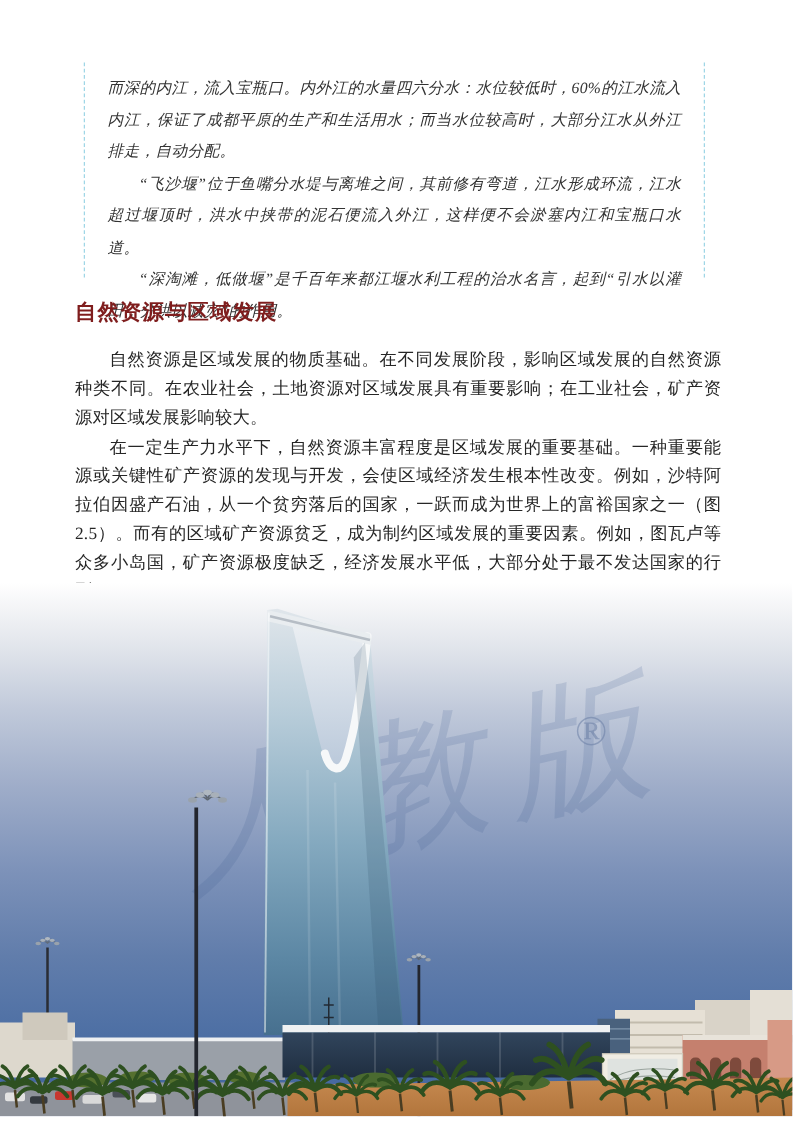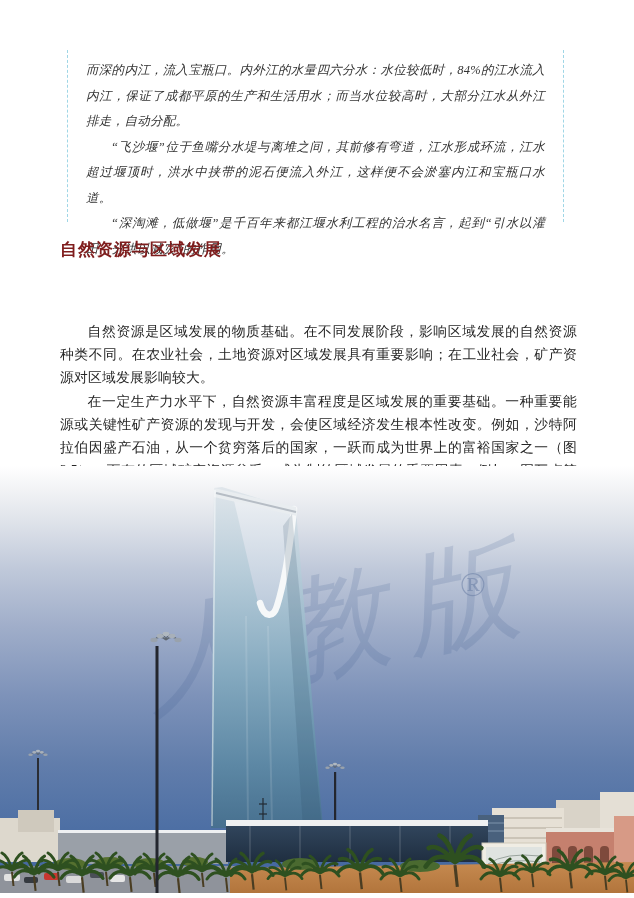--- a/index.html
+++ b/index.html
@@ -20,38 +20,38 @@
   .reading-box p.indent { text-indent:2em; }
 
   
   .section-heading {
     position:absolute; left:60px; top:238px;
     font-family:"Liberation Sans", sans-serif; font-weight:bold;
     font-size:17px; color:#7f1d1d; letter-spacing:1px;
   }
 
   
-  .body-text { position:absolute; left:60px; top:276px; width:517px;margin-top:44px; }
+  .body-text { position:absolute; left:60px; top:276px; width:517px; }
   .body-text p {
     font-size:13.8px; line-height:23px; color:#262626;
     text-indent:2em; text-align:justify; letter-spacing:0.2px;
   }
   .body-text p + p { margin-top:1px; }
 
   
   .figure-wrap { position:absolute; left:0; top:466px; width:634px; height:427px; }
   .figure-wrap svg { display:block; }
 </style>
 </head>
 <body>
 
 <div class="page">
 
   <div class="reading-box">
-    <p>而深的内江，流入宝瓶口。内外江的水量四六分水：水位较低时，84%的江水流入内江，保证了成都平原的生产和生活用水；而当水位较高时，大部分江水从外江排走，自动分配。</p>
+    <p>而深的内江，流入宝瓶口。内外江的水量四六分水：水位较低时，60%的江水流入内江，保证了成都平原的生产和生活用水；而当水位较高时，大部分江水从外江排走，自动分配。</p>
     <p class="indent">“飞沙堰”位于鱼嘴分水堤与离堆之间，其前修有弯道，江水形成环流，江水超过堰顶时，洪水中挟带的泥石便流入外江，这样便不会淤塞内江和宝瓶口水道。</p>
     <p class="indent">“深淘滩，低做堰”是千百年来都江堰水利工程的治水名言，起到“引水以灌田，分洪以减灾”的作用。</p>
   </div>
 
   <h2 class="section-heading">自然资源与区域发展</h2>
 
   <div class="body-text">
     <p>自然资源是区域发展的物质基础。在不同发展阶段，影响区域发展的自然资源种类不同。在农业社会，土地资源对区域发展具有重要影响；在工业社会，矿产资源对区域发展影响较大。</p>
     <p>在一定生产力水平下，自然资源丰富程度是区域发展的重要基础。一种重要能源或关键性矿产资源的发现与开发，会使区域经济发生根本性改变。例如，沙特阿拉伯因盛产石油，从一个贫穷落后的国家，一跃而成为世界上的富裕国家之一（图2.5）。而有的区域矿产资源贫乏，成为制约区域发展的重要因素。例如，图瓦卢等众多小岛国，矿产资源极度缺乏，经济发展水平低，大部分处于最不发达国家的行列。</p>
   </div>

